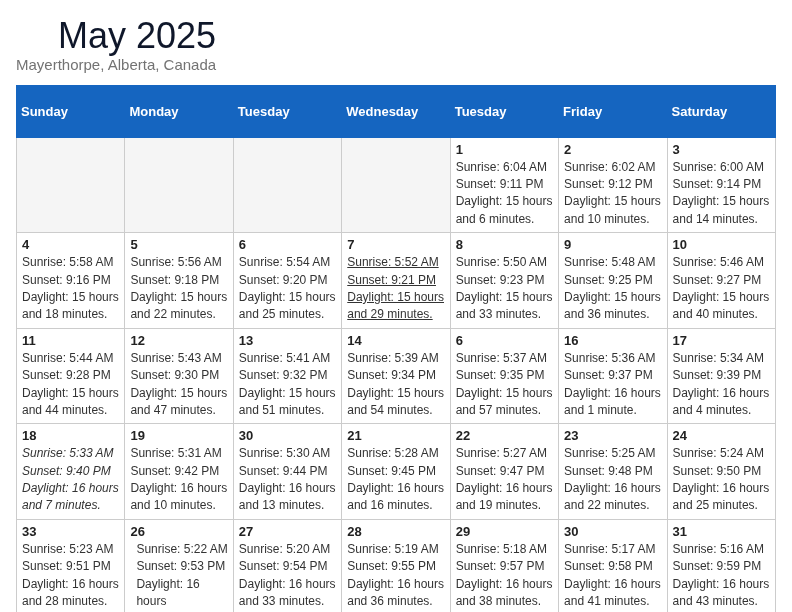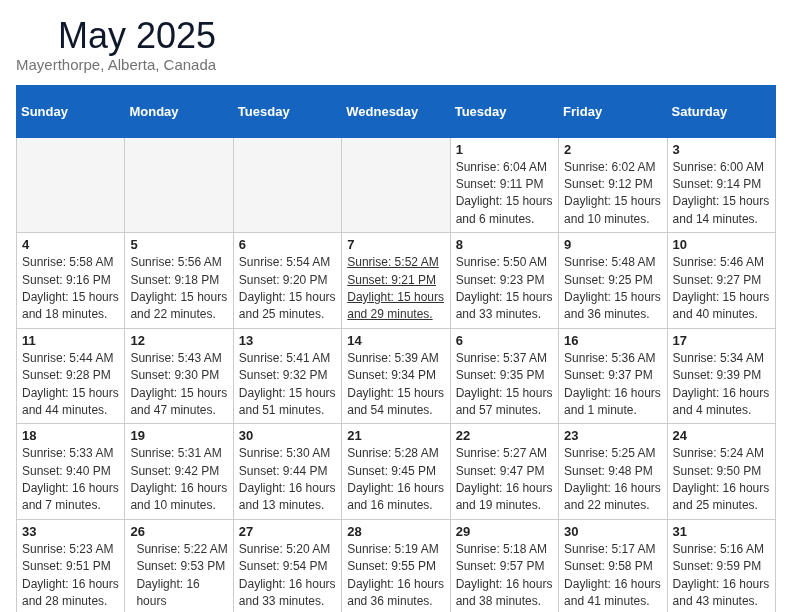--- a/index.html
+++ b/index.html
@@ -240,21 +240,21 @@
           <span class="day-num">17</span>
           <div class="day-info" style="white-space: pre-line;">Sunrise: 5:34 AM
 Sunset: 9:39 PM
 Daylight: 16 hours
 and 4 minutes.</div>
         </td>
       </tr>
       <tr class="row-tint">
         <td>
           <span class="day-num">18</span>
-          <div class="day-info" style="white-space: pre-line;">Sunrise: 5:33 AM
+          <div class="day-info" style="white-space: pre-line; font-style: italic;">Sunrise: 5:33 AM
 Sunset: 9:40 PM
 Daylight: 16 hours
 and 7 minutes.</div>
         </td>
         <td>
           <span class="day-num">19</span>
           <div class="day-info" style="white-space: pre-line;">Sunrise: 5:31 AM
 Sunset: 9:42 PM
 Daylight: 16 hours
 and 10 minutes.</div>

